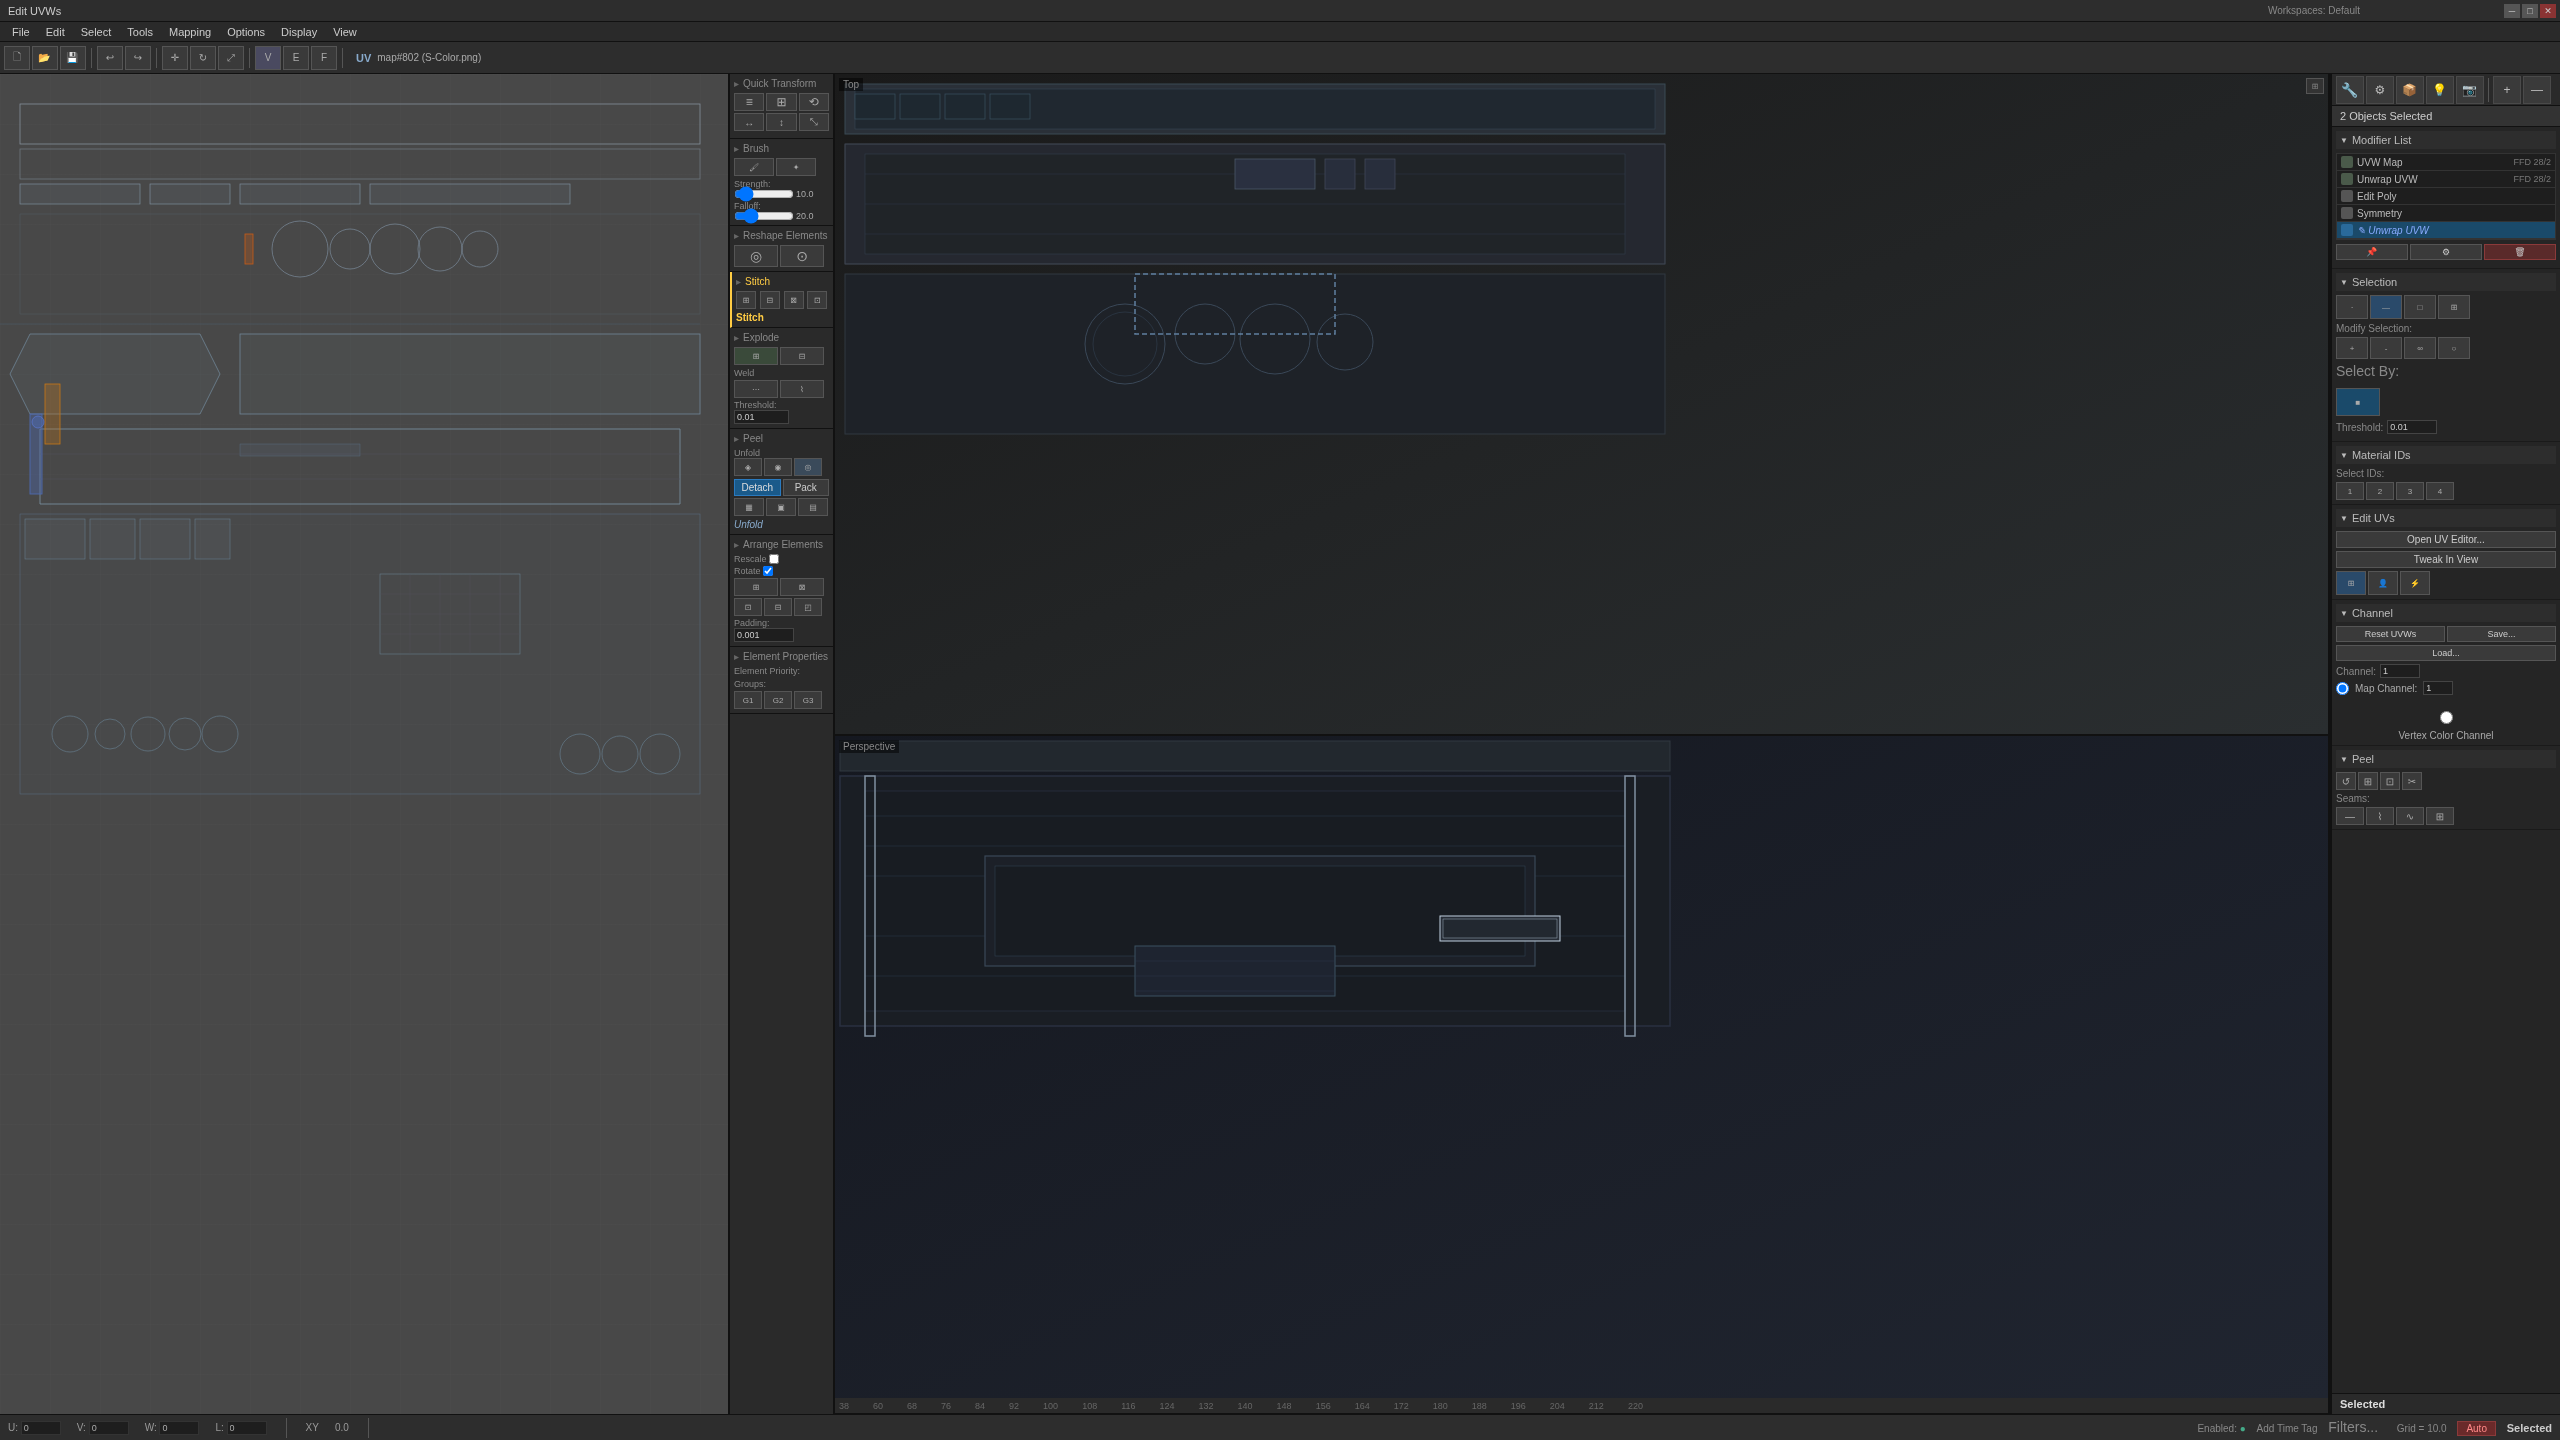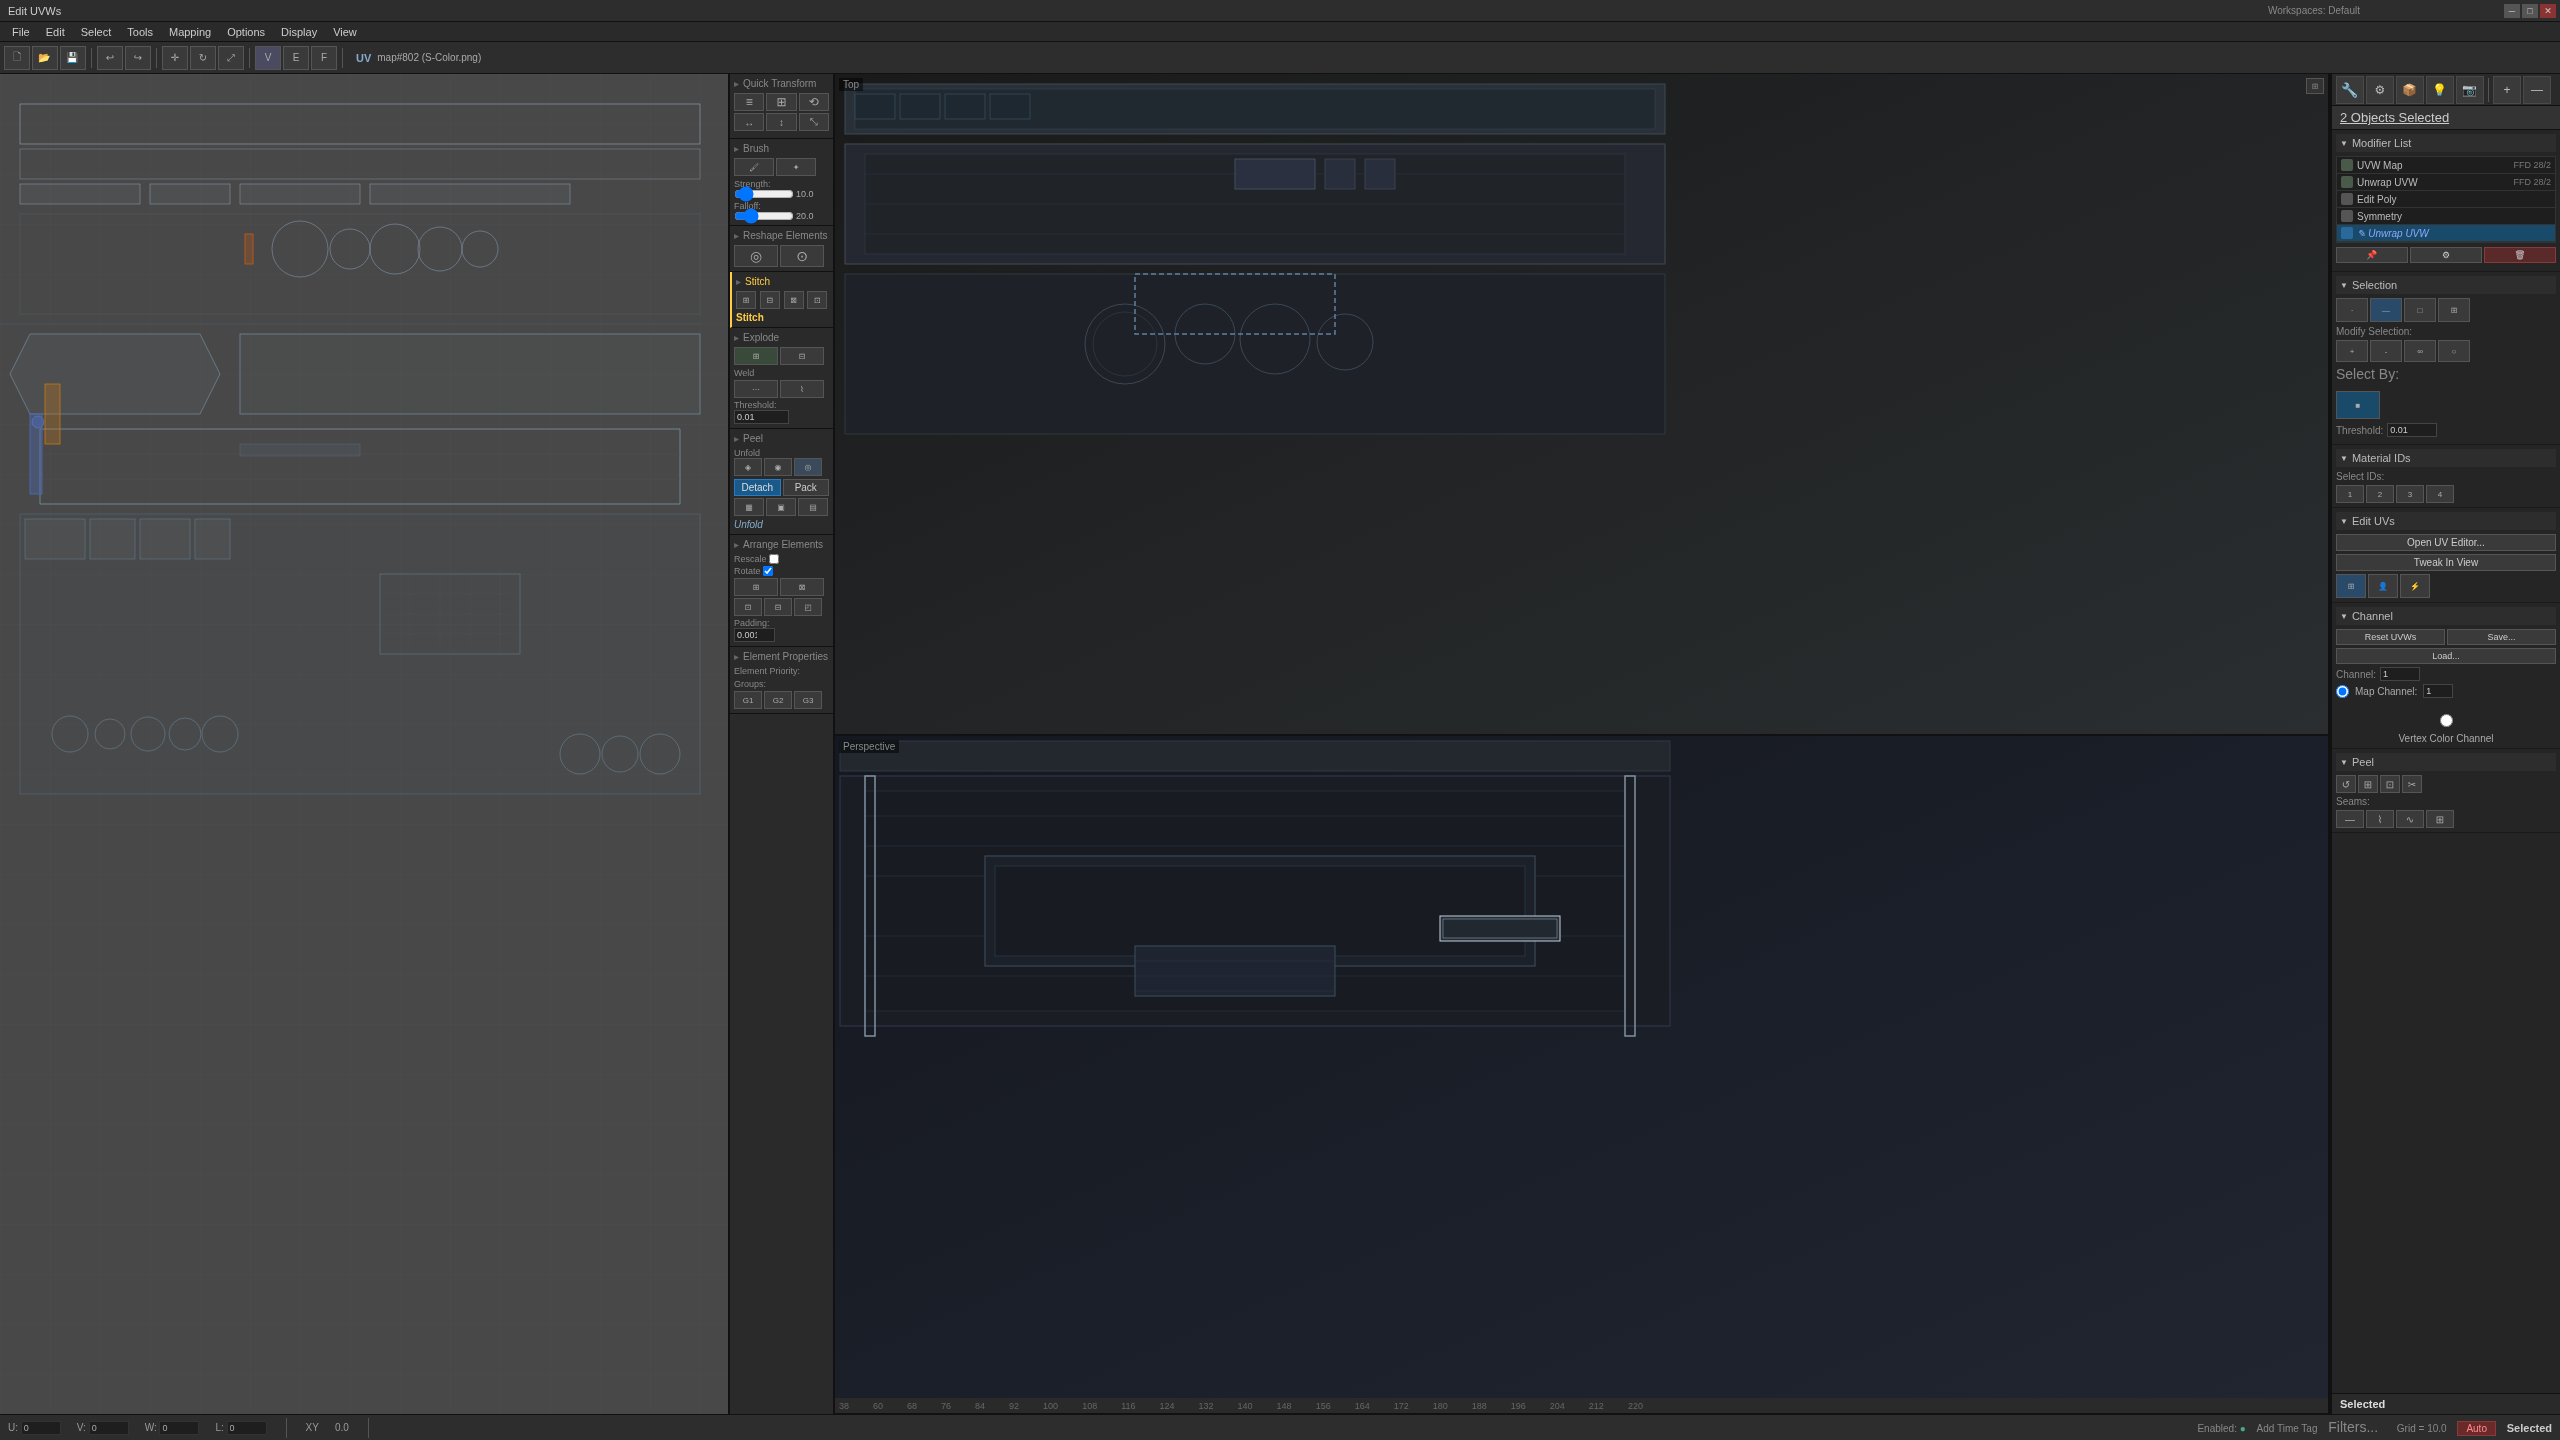--- a/index.html
+++ b/index.html
@@ -630,21 +630,21 @@
         <div class="tool-btn-small" style="width:44px;">⊞</div>
         <div class="tool-btn-small" style="width:44px;">⊠</div>
       </div>
       <div style="display:flex;gap:2px;">
         <div class="tool-btn-small" style="width:28px;">⊡</div>
         <div class="tool-btn-small" style="width:28px;">⊟</div>
         <div class="tool-btn-small" style="width:28px;">◰</div>
       </div>
       <div style="font-size:9px;color:#888;margin-top:2px;">Padding:</div>
       <div style="display:flex;align-items:center;gap:2px;">
-        <input type="number" value="0.001" step="0.0001" style="width: 41px; background: rgb(30, 30, 30); border: 1px solid rgb(68, 68, 68); color: rgb(204, 204, 204); font-size: 9px; padding: 1px 2px;">
+        <input type="number" value="0.001" step="0.0001" style="width: 60px; background: rgb(30, 30, 30); border: 1px solid rgb(68, 68, 68); color: rgb(204, 204, 204); font-size: 9px; padding: 1px 2px;">
       </div>
     </div>
 
     <div class="tool-section">
       <div class="tool-section-title">
         <span>Element Properties</span>
       </div>
       <div style="font-size:9px;color:#888;">Element Priority:</div>
       <div style="font-size:9px;color:#888;margin-top:3px;">Groups:</div>
       <div style="display:flex;gap:2px;margin-top:2px;">
@@ -786,21 +786,21 @@
       <div class="main-tb-btn">⚙</div>
       <div class="main-tb-btn">📦</div>
       <div class="main-tb-btn">💡</div>
       <div class="main-tb-btn">📷</div>
       <div class="main-tb-sep"></div>
       <div class="main-tb-btn">+</div>
       <div class="main-tb-btn">—</div>
     </div>
 
     <div style="padding:4px 8px;background:#333;border-bottom:1px solid #111;">
-      <span style="font-size:13px;color:#ccc;text-decoration:underline;">2 Objects Selected</span>
+      <span style="font-size:11px;color:#ccc;">2 Objects Selected</span>
     </div>
 
     <div class="prop-section">
       <div class="prop-section-header">
         <span class="arrow">▼</span>
         <span>Modifier List</span>
       </div>
 
       <div style="background:#1e1e1e;border:1px solid #333;margin-bottom:4px;">
         <div class="modifier-entry">

